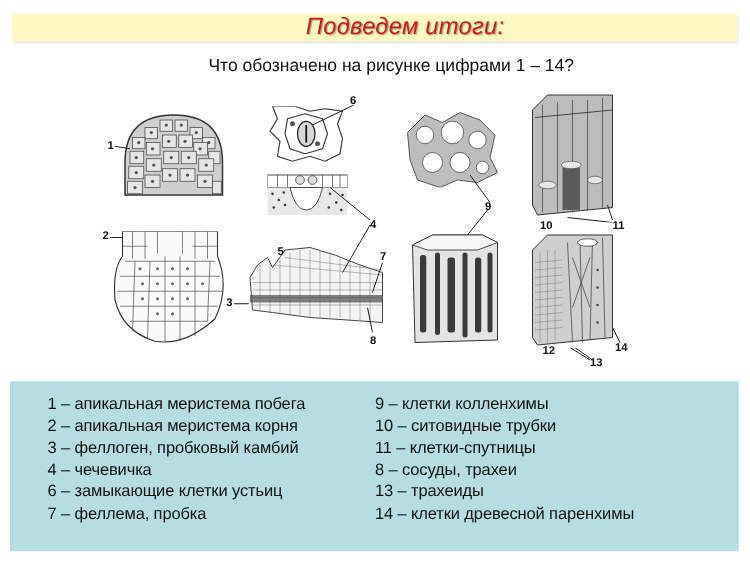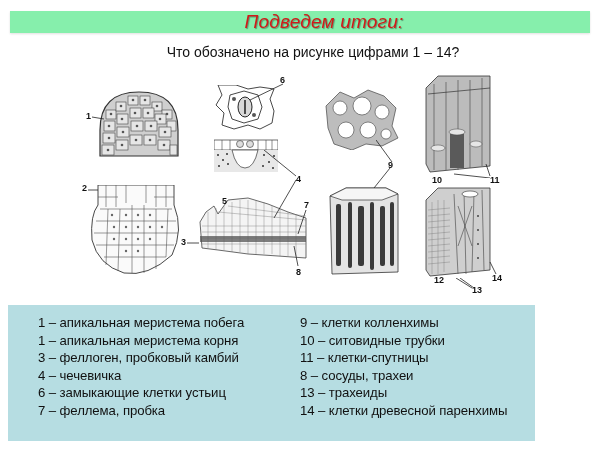--- a/index.html
+++ b/index.html
@@ -1,21 +1,21 @@
 <!DOCTYPE html>
 <html><head>
   <meta charset="utf-8">
   <style>
     * { box-sizing: border-box; margin: 0; padding: 0; }
     html, body { width: 600px; height: 450px; background: #ffffff; overflow: hidden; }
     body { position: relative; font-family: "Liberation Sans", sans-serif; color: #1a1a1a; }
 
     .title-band {
       position: absolute; left: 10px; top: 11px; width: 580px; height: 22px;
-      background: #86efac;
+      background: #fef9c3;
       box-shadow: 0 1px 2px rgba(0,0,0,0.12);
       display: flex; align-items: center; justify-content: center; padding-left: 48px;
     }
     .title-text {
       font-family: "Liberation Sans", sans-serif;
       font-style: italic; font-size: 19px; color: #d01a1a;
       text-shadow: 1px 1px 1px rgba(0,0,0,0.35);
       letter-spacing: 0.2px;
     }
     .question {
@@ -23,21 +23,21 @@
       font-size: 14px; color: #111; padding-left: 26px;
     }
 
     .figure { position: absolute; }
     .fig-label {
       position: absolute; font-size: 9px; font-weight: bold; color: #111;
       font-family: "Liberation Sans", sans-serif;
     }
 
     .legend-band {
-      position: absolute; left: 8px; top: 305px; width: 527px; height: 136px;
+      position: absolute; left: 8px; top: 305px; width: 583px; height: 136px;
       background: #b6dde2;
     }
     .legend-col { position: absolute; top: 9px; }
     .legend-col.left { left: 30px; }
     .legend-col.right { left: 292px; }
     .legend-item {
       font-size: 13.2px; line-height: 17.6px; color: #111; white-space: nowrap;
       letter-spacing: -0.1px;
     }
   </style>
@@ -300,21 +300,21 @@
     <line x1="0" y1="0" x2="16" y2="10" stroke="#222" stroke-width="0.8"></line>
     <line x1="4" y1="0" x2="18" y2="10" stroke="#222" stroke-width="0.8"></line>
   </svg>
 <svg class="figure" width="10" height="14" style="left:488px;top:262px;">
     <line x1="2" y1="0" x2="8" y2="12" stroke="#222" stroke-width="0.8"></line>
   </svg>
 
 <div class="legend-band">
   <div class="legend-col left">
     <div class="legend-item">1 – апикальная меристема побега</div>
-    <div class="legend-item">1 – апикальная меристема корня</div>
+    <div class="legend-item">2 – апикальная меристема корня</div>
     <div class="legend-item">3 – феллоген, пробковый камбий</div>
     <div class="legend-item">4 – чечевичка</div>
     <div class="legend-item">6 – замыкающие клетки устьиц</div>
     <div class="legend-item">7 – феллема, пробка</div>
   </div>
   <div class="legend-col right">
     <div class="legend-item">9 – клетки колленхимы</div>
     <div class="legend-item">10 – ситовидные трубки</div>
     <div class="legend-item">11 – клетки-спутницы</div>
     <div class="legend-item">8 – сосуды, трахеи</div>

